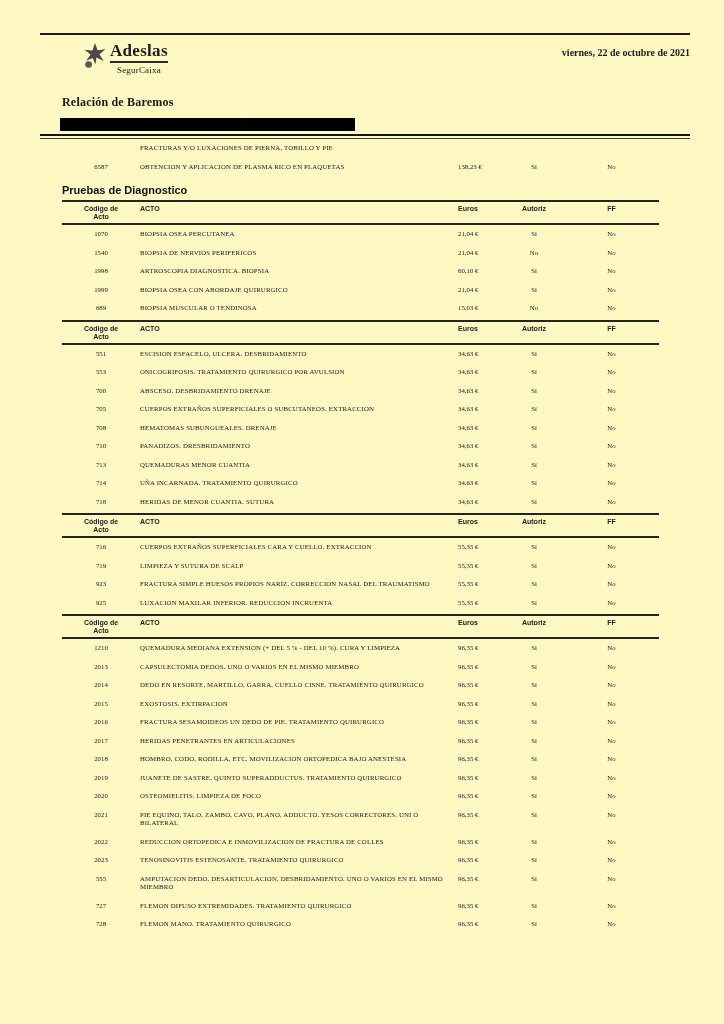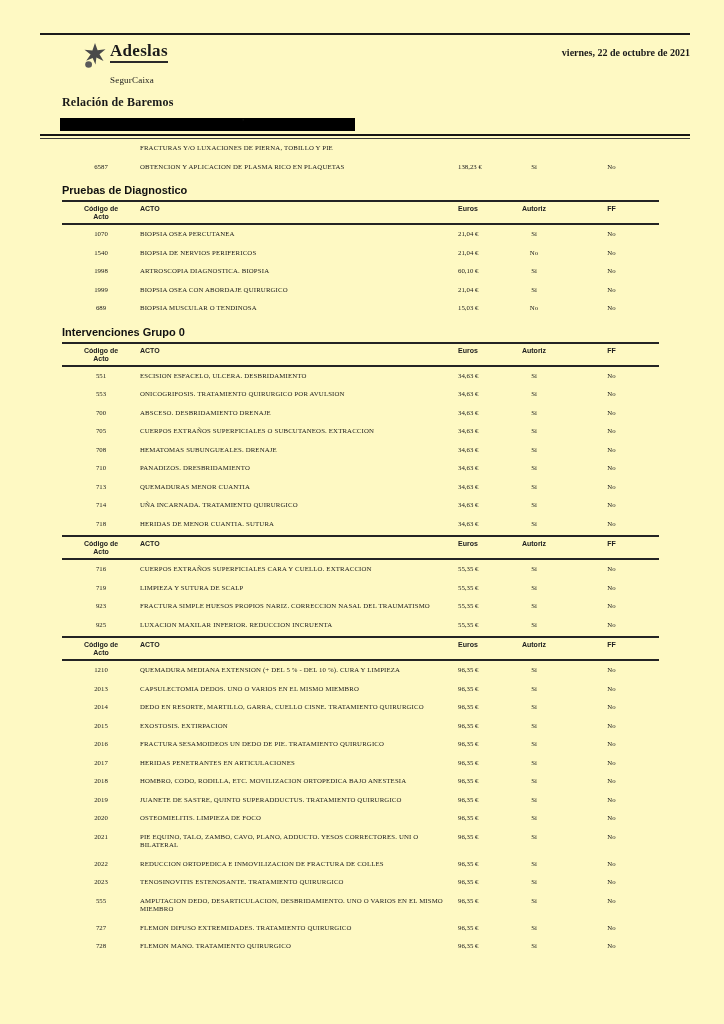--- a/index.html
+++ b/index.html
@@ -13,21 +13,21 @@
     color:#1a1a1a;
     overflow:hidden;
   }
   .top-rule{border-top:2px solid #1c1c1c;height:0;}
   
   .hdr{display:flex;justify-content:space-between;align-items:flex-start;margin-top:7px;height:44px;}
   .logo{display:flex;align-items:flex-start;margin-left:44px;}
   .logo-star{margin-right:4px;margin-top:1px;}
   .brand-col{display:flex;flex-direction:column;}
   .brand{font-weight:bold;font-size:17px;line-height:1;padding-bottom:2px;border-bottom:2px solid #2a2a2a;letter-spacing:.3px;}
-  .subbrand{font-size:9px;margin-top:12px;letter-spacing:.2px;}
+  .subbrand{font-size:9px;text-align:center;margin-top:2px;letter-spacing:.2px;}
   .hdr-date{font-weight:bold;font-size:10px;margin-top:5px;}
   
   .title{font-size:12px;font-weight:bold;margin:9px 0 0 22px;letter-spacing:.2px;}
   .redaction{margin:8px 0 0 20px;width:295px;height:13px;background:#000;}
   .remnant{position:absolute;left:242px;top:112px;font-size:9px;}
   .mid-rule{margin-top:3px;height:2px;border-top:2px solid #161616;border-bottom:1px solid #3a3a3a;}
   
   .content{margin-left:22px;width:597px;}
   .sec-heading{
     font-family:"Liberation Sans", sans-serif;
@@ -153,21 +153,20 @@
     <div class="c-act">BIOPSIA MUSCULAR O TENDINOSA</div>
     <div class="c-euros">15,03 €</div>
     <div class="c-aut">No</div>
     <div class="c-ff">No</div>
   </div>
 </div>
   </div>
 
 
   <div class="section">
-    <div class="sec-heading">Intervenciones Grupo 0</div>
     <div class="thead">
       <div class="th-code">
         <span>Código de</span><br>
         <span>Acto</span>
       </div>
       <div class="th-act">ACTO</div>
       <div class="th-euros">Euros</div>
       <div class="th-aut">Autoriz</div>
       <div class="th-ff">FF</div>
     </div>

